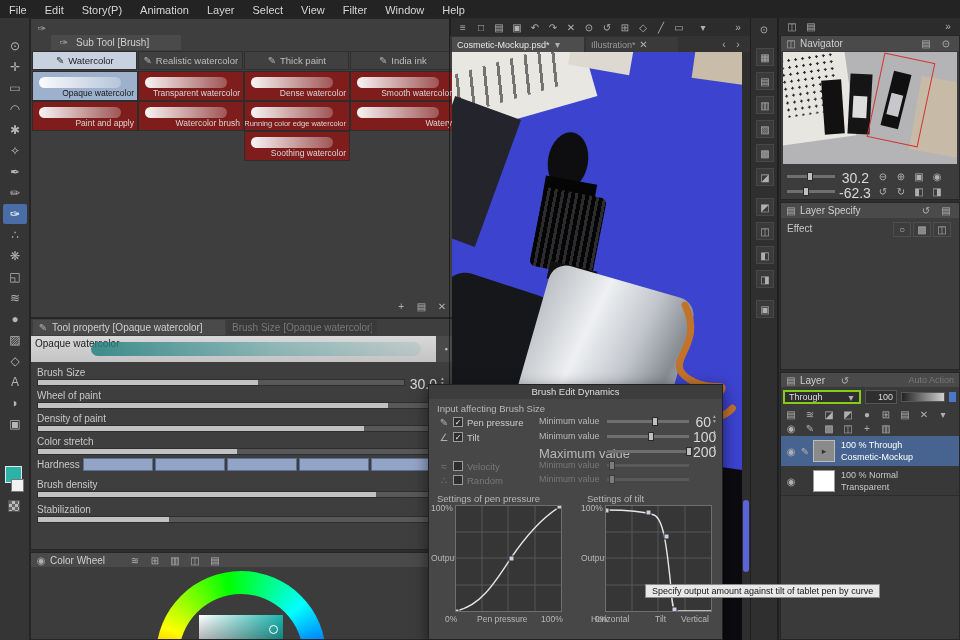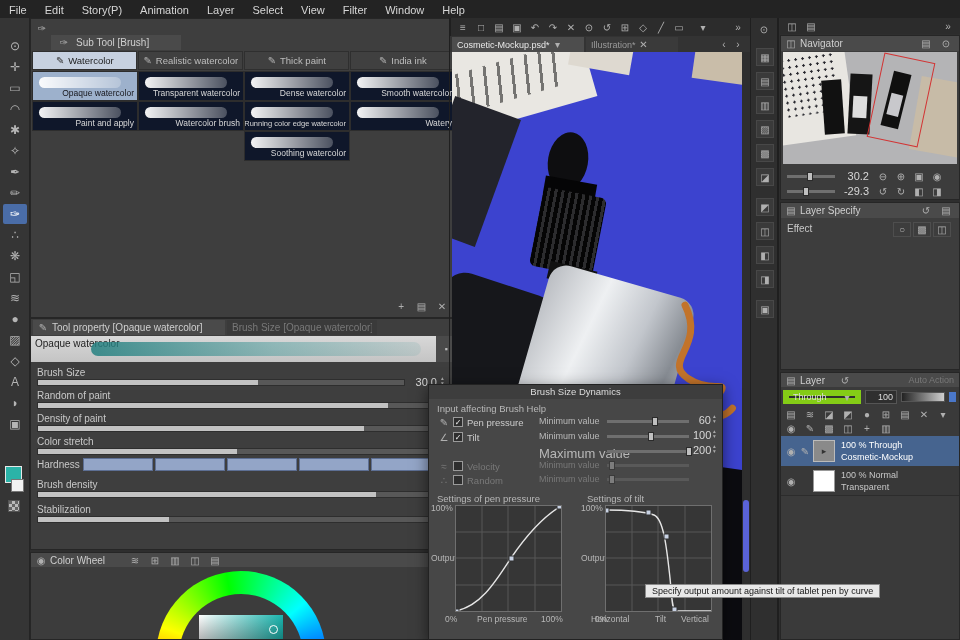--- a/index.html
+++ b/index.html
@@ -6,37 +6,37 @@
 html,body{width:960px;height:640px;overflow:hidden;background:#262626;font-family:"Liberation Sans",sans-serif;color:#ccc}
 #app{position:relative;width:960px;height:640px;background:#2e2e2e}
 .abs{position:absolute}
 .mi{display:inline-block;padding:0 9px;font-size:11px;line-height:18px;color:#d6d6d6;cursor:default}
 .tool{width:24px;height:20px;display:flex;align-items:center;justify-content:center;font-size:12px;color:#b5b5b5;margin:1px 3px}
 .tool.sel{background:#4a6da8;color:#fff;border-radius:2px}
 .hdr{display:flex;align-items:center;gap:4px;font-size:10px;color:#cfcfcf;background:#4a4a4a;padding:0 5px}
 .ibtn{display:inline-flex;align-items:center;justify-content:center;color:#b0b0b0;font-size:10px;width:16px;height:14px}
 .tab{position:absolute;display:flex;align-items:center;gap:3px;justify-content:center;font-size:9.5px;color:#bdbdbd;background:#404040;border:1px solid #2f2f2f;height:19px;overflow:hidden;white-space:nowrap}
 .tab.sel{background:#c7d1e0;color:#1c1c1c}
-.cell{position:absolute;width:106px;height:30px;background:#0f172a;border:1px solid #2d2d2d;overflow:hidden}
+.cell{position:absolute;width:106px;height:30px;background:#7f1d1d;border:1px solid #2d2d2d;overflow:hidden}
 .cell.sel{background:#9db1cc}
 .stroke{position:absolute;left:6px;top:5px;width:82px;height:11px;border-radius:6px;background:linear-gradient(90deg,rgba(255,255,255,.95),rgba(255,255,255,.25))}
 .cell .bl{position:absolute;right:3px;bottom:2px;font-size:8.5px;color:#d8d8d8;white-space:nowrap}
 .cell.sel .bl{color:#15151a}
 .plabel{position:absolute;font-size:10px;color:#c8c8c8;white-space:nowrap}
 .track{position:absolute;height:7px;background:#585858;border:1px solid #2e2e2e}
 .fill{height:100%;background:#c2c2c2}
 .seg{position:absolute;top:0;height:13px;width:70px;background:#93a5c7;border:1px solid #5d6f94}
 .mini-track{position:absolute;height:3px;background:#6f6f6f}
 .mini-thumb{position:absolute;width:6px;height:9px;top:-3px;background:#c0c0c0;border:1px solid #2b2b2b}
 .spin{display:inline-flex;flex-direction:column;font-size:5.5px;line-height:5px;color:#aaa}
 .gbox{position:absolute;background:#363636;border:1px solid #6f6f6f}
 .glabel{position:absolute;font-size:8.5px;color:#b8b8b8;white-space:nowrap}
 .chk{width:10px;height:10px;border:1px solid #9a9a9a;background:#2e2e2e;display:inline-flex;align-items:center;justify-content:center;font-size:8px;color:#f0f0f0}
 .dim{color:#787878}
-.num{font-size:11px;color:#d8d8d8}
+.num{font-size:14px;color:#d8d8d8}
 .sep{position:absolute;background:#1f1f1f}
 </style>
 </head>
 <body>
 
 <div id="app">
 
   <div class="abs" style="left:0;top:0;width:960px;height:18px;background:#232323">
     <span class="mi">File</span><span class="mi">Edit</span><span class="mi">Story(P)</span><span class="mi">Animation</span><span class="mi">Layer</span><span class="mi">Select</span><span class="mi">View</span><span class="mi">Filter</span><span class="mi">Window</span><span class="mi">Help</span>
   </div>
@@ -150,21 +150,21 @@
     <span class="plabel" style="left:6px;top:48px">Brush Size</span>
     <div class="track" style="left:6px;top:60px;width:368px">
         <div class="fill" style="width: 60%;"></div>
       </div>
     <span class="num abs" style="left:378px;top:57px;width:28px;text-align:right">30.0</span>
     <span class="spin abs" style="left:410px;top:57px">
         <span>▴</span>
         <span>▾</span>
       </span>
 
-    <span class="plabel" style="left:6px;top:71px">Random of paint</span>
+    <span class="plabel" style="left:6px;top:71px">Wheel of paint</span>
     <div class="track" style="left:6px;top:83px;width:400px">
         <div class="fill" style="width: 88%;"></div>
       </div>
 
     <span class="plabel" style="left:6px;top:94px">Density of paint</span>
     <div class="track" style="left:6px;top:106px;width:400px">
         <div class="fill" style="width: 82%;"></div>
       </div>
 
     <span class="plabel" style="left:6px;top:117px">Color stretch</span>
@@ -311,21 +311,21 @@
       <span class="num abs" style="left:56px;top:2px;width:30px;text-align:right">30.2</span>
       <span class="ibtn abs" style="left:92px;top:1px">⊖</span>
       <span class="ibtn abs" style="left:110px;top:1px">⊕</span>
       <span class="ibtn abs" style="left:128px;top:1px">▣</span>
       <span class="ibtn abs" style="left:146px;top:1px">◉</span>
     </div>
     <div class="abs" style="left:2px;top:147px;width:176px;height:15px">
       <div class="mini-track" style="left:4px;top:7px;width:48px">
           <div class="mini-thumb" style="left:16px"></div>
         </div>
-      <span class="num abs" style="left:56px;top:2px;width:30px;text-align:right">-29.3</span>
+      <span class="num abs" style="left:56px;top:2px;width:30px;text-align:right">-62.3</span>
       <span class="ibtn abs" style="left:92px;top:1px">↺</span>
       <span class="ibtn abs" style="left:110px;top:1px">↻</span>
       <span class="ibtn abs" style="left:128px;top:1px">◧</span>
       <span class="ibtn abs" style="left:146px;top:1px">◨</span>
     </div>
   </div>
 
   <div class="abs" style="left:780px;top:202px;width:180px;height:168px;background:#3d3d3d;border:1px solid #262626">
     <div class="hdr abs" style="left:0;top:0;width:178px;height:15px">
       <span class="ibtn" style="width:10px">▤</span>
@@ -339,21 +339,21 @@
     <span class="ibtn abs" style="left:152px;top:19px;width:18px;height:15px;border:1px solid #4e4e4e">◫</span>
   </div>
 
   <div class="abs" style="left:780px;top:372px;width:180px;height:268px;background:#3a3a3a;border:1px solid #262626">
     <div class="hdr abs" style="left:0;top:0;width:178px;height:14px">
       <span class="ibtn" style="width:10px">▤</span>
       <span>Layer</span>
       <span class="ibtn" style="margin-left:8px">↺</span>
       <span class="dim" style="margin-left:auto;font-size:9px">Auto Action</span>
     </div>
-    <div class="abs" style="left:2px;top:17px;width:78px;height:14px;background:#2f2f2f;border:6px solid #84cc16;display:flex;align-items:center;justify-content:space-between;padding:0 4px;font-size:9px;color:#ddd">
+    <div class="abs" style="left:2px;top:17px;width:78px;height:14px;background:#2f2f2f;border:2px solid #84cc16;display:flex;align-items:center;justify-content:space-between;padding:0 4px;font-size:9px;color:#ddd">
       <span>Through</span>
       <span class="ibtn" style="width:8px">▾</span>
     </div>
     <div class="abs" style="left:84px;top:17px;width:32px;height:14px;background:#2f2f2f;border:1px solid #555;display:flex;align-items:center;justify-content:flex-end;padding:0 3px;font-size:9px;color:#ddd">
       <span>100</span>
     </div>
     <div class="abs" style="left:120px;top:19px;width:44px;height:10px;background:linear-gradient(90deg,#222,#cfcfcf);border:1px solid #555"></div>
     <div class="abs" style="left:168px;top:19px;width:7px;height:10px;background:#4a77c9"></div>
 
     <div class="abs" style="left:2px;top:34px;width:176px;height:14px;display:flex;gap:3px">
@@ -389,22 +389,22 @@
       <span class="ibtn abs" style="left:2px;top:8px">◉</span>
       <div class="abs" style="left:32px;top:4px;width:22px;height:22px;background:#fff;border:1px solid #999"></div>
       <div class="abs" style="left:60px;top:3px;font-size:9px;color:#c8c8c8;line-height:12px">
         <div>100 % Normal</div>
         <div>Transparent</div>
       </div>
     </div>
   </div>
 
   <div class="abs" style="left:428px;top:384px;width:295px;height:256px;background:#474747;border:1px solid #222;box-shadow:0 4px 14px rgba(0,0,0,.55);z-index:5">
-    <div class="abs" style="left:0;top:0;width:293px;height:14px;background:#3d3d3d;text-align:center;font-size:9.5px;color:#ddd;line-height:14px">Brush Size Dynamics</div>
-    <span class="glabel" style="left:8px;top:18px;font-size:9.5px">Input affecting Brush Help</span>
+    <div class="abs" style="left:0;top:0;width:293px;height:14px;background:#3d3d3d;text-align:center;font-size:9.5px;color:#ddd;line-height:14px">Brush Edit Dynamics</div>
+    <span class="glabel" style="left:8px;top:18px;font-size:9.5px">Input affecting Brush Size</span>
 
     <div class="abs" style="left:10px;top:30px;display:flex;align-items:center;gap:4px">
       <span class="ibtn" style="width:10px">✎</span>
       <span class="chk">✓</span>
       <span style="font-size:9.5px">Pen pressure</span>
     </div>
     <div class="abs" style="left:10px;top:45px;display:flex;align-items:center;gap:4px">
       <span class="ibtn" style="width:10px">∠</span>
       <span class="chk">✓</span>
       <span style="font-size:9.5px">Tilt</span>

